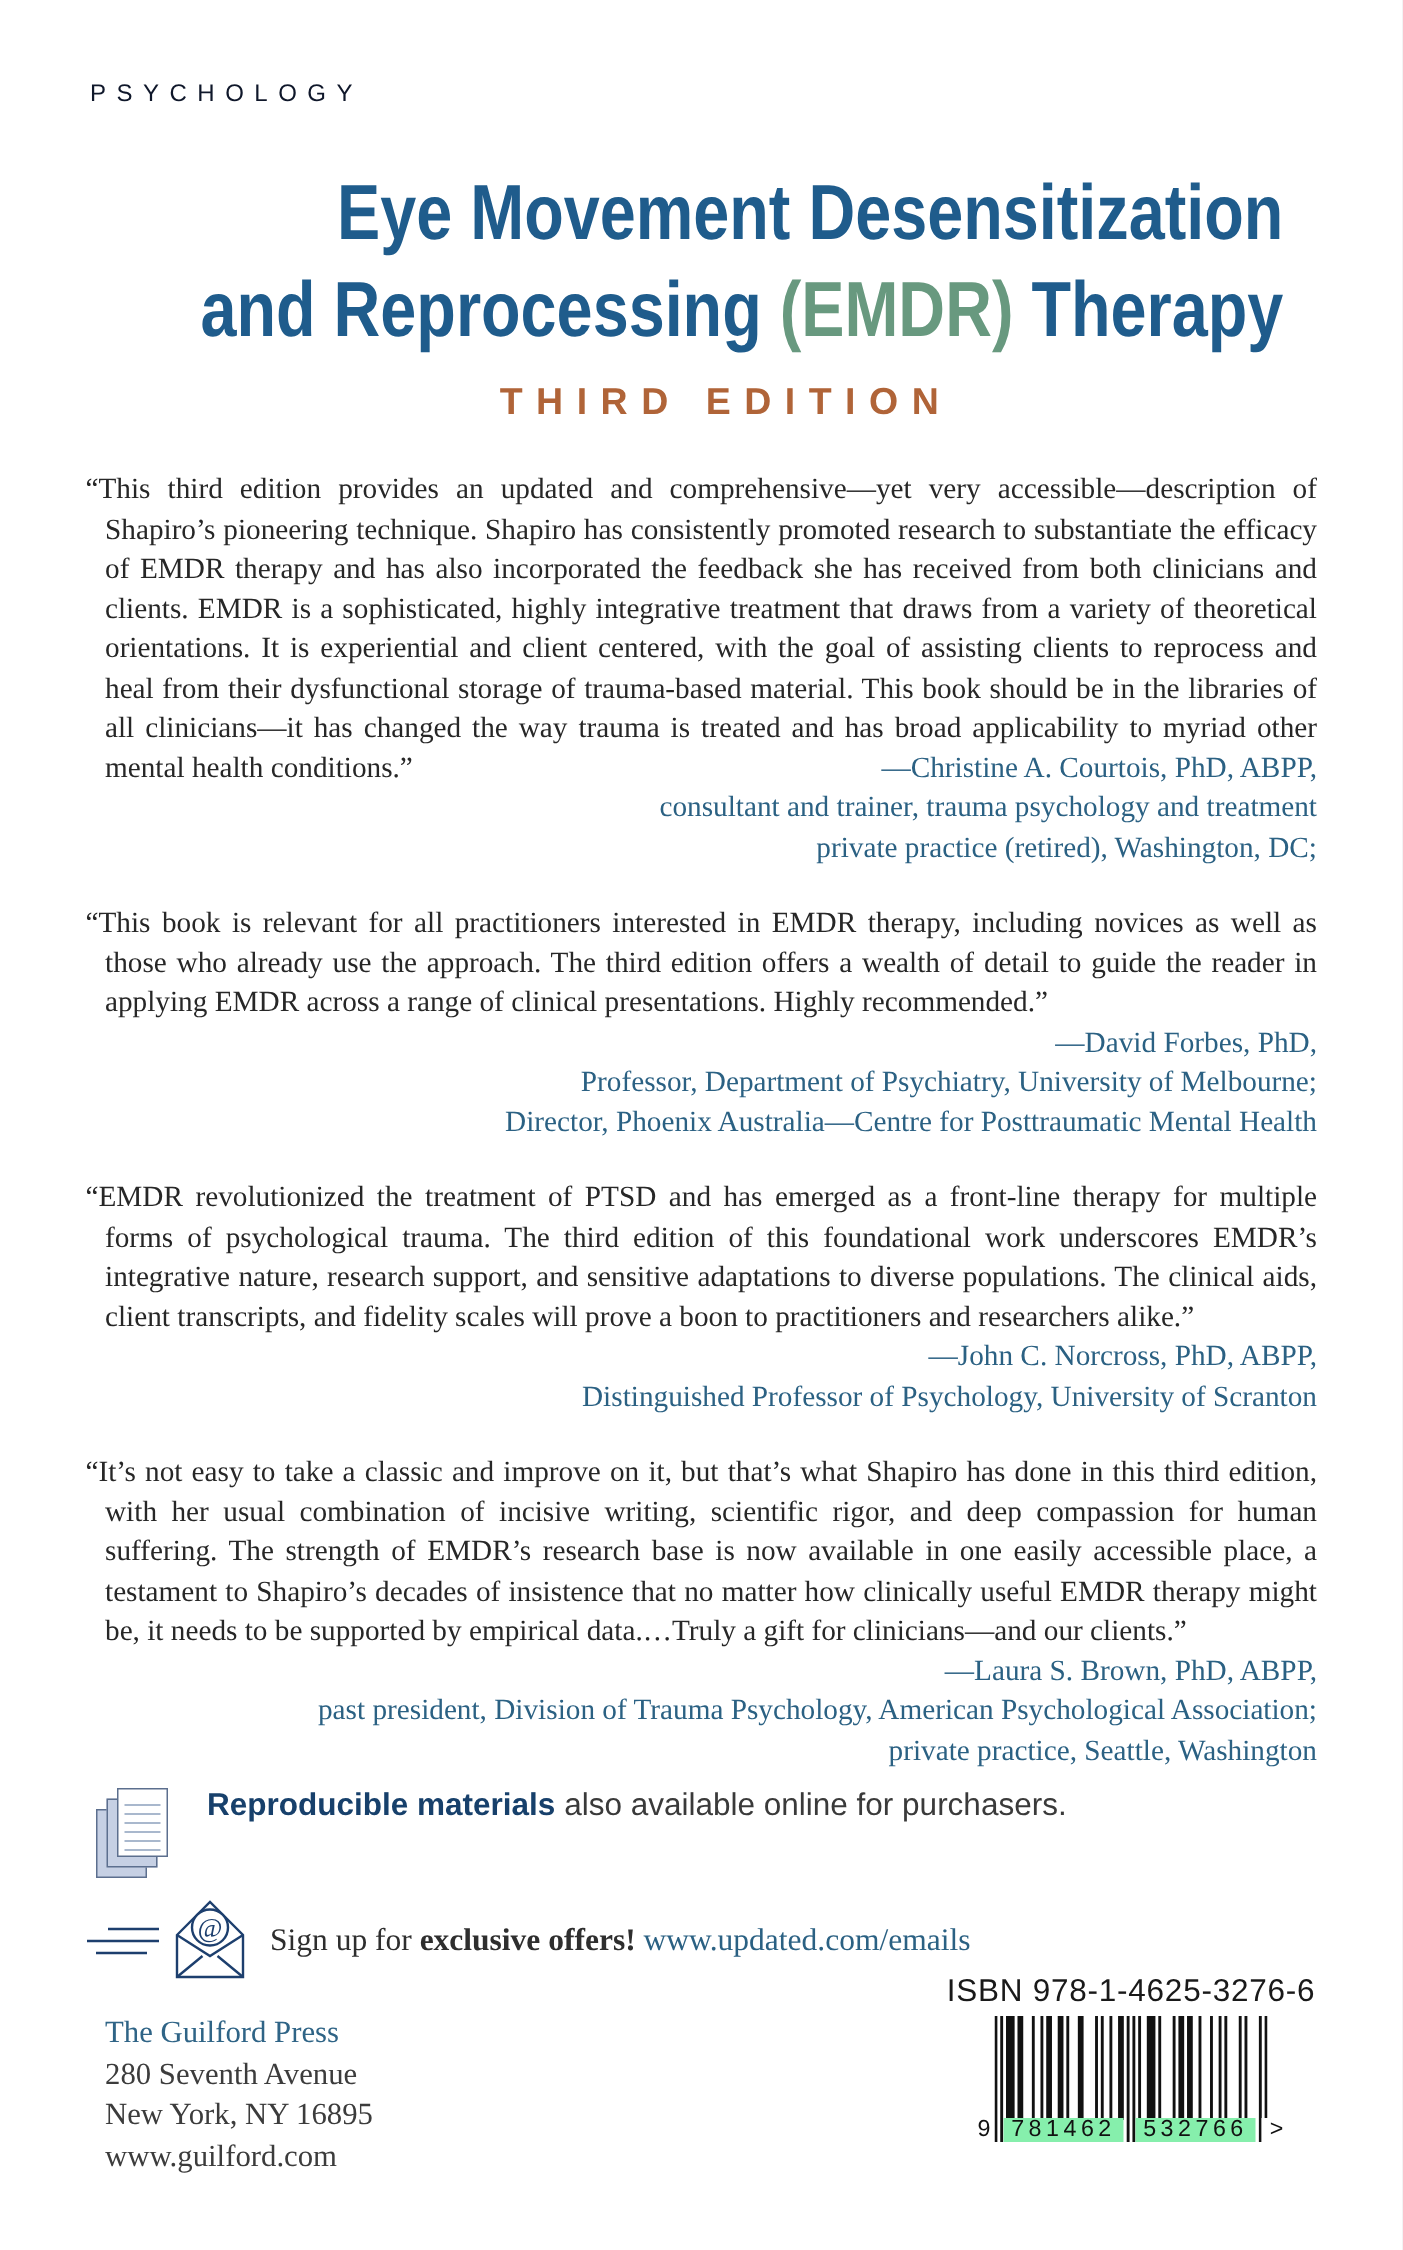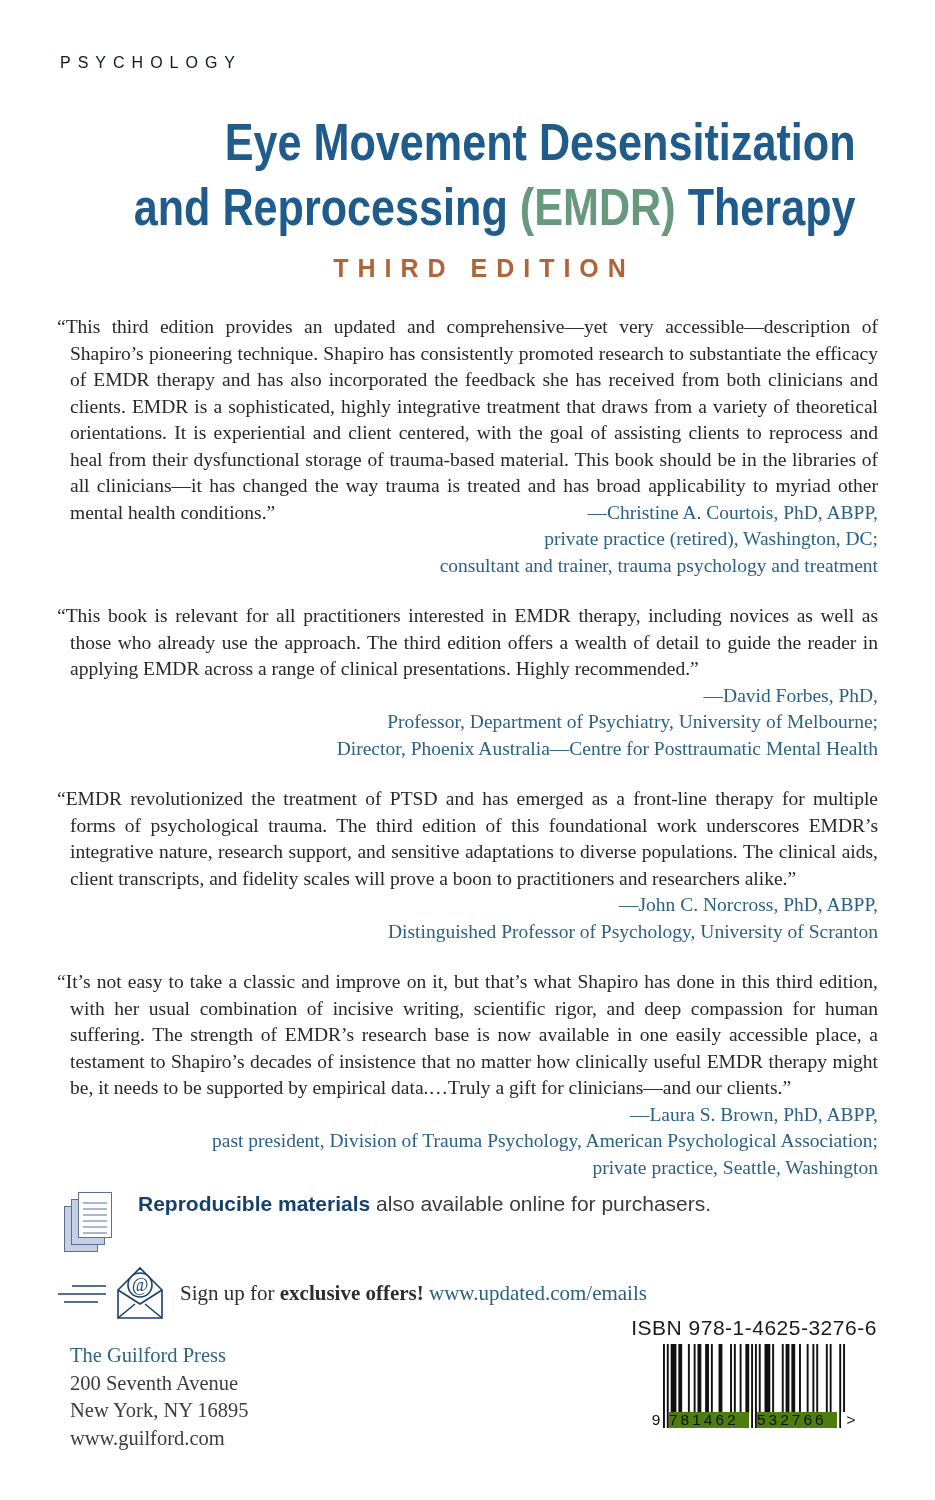--- a/index.html
+++ b/index.html
@@ -154,21 +154,21 @@
     position: relative;
     display: flex;
     align-items: flex-end;
     height: 16px;
     margin-top: -16px;
     font-size: 15.5px;
     line-height: 16px;
     color: #111;
   }
   .bc-d9 { width: 18px; text-align: center; }
-  .bc-g { flex: 1; margin: 0 4px; background: #4d7c0f; letter-spacing: 3px; text-align: left; }
+  .bc-g { flex: 1; margin: 0 4px; background: #86efac; letter-spacing: 3px; text-align: center; }
   .bc-gt { width: 20px; text-align: center; background: #fff; }
 
   svg .stroke { stroke: #1d3f6e; fill: none; stroke-width: 1.6; }
   svg .fillw { fill: #ffffff; }
 </style>
 </head>
 <body>
 
 <div class="cover">
 
@@ -180,22 +180,22 @@
   </div>
 
   <div class="edition">THIRD EDITION</div>
 
   <div class="quotes">
 
     <div class="quote">
       <div class="quote-text">“This third edition provides an updated and comprehensive—yet very accessible—description of Shapiro’s pioneering technique. Shapiro has consistently promoted research to substantiate the efficacy of EMDR therapy and has also incorporated the feedback she has received from both clinicians and clients. EMDR is a sophisticated, highly integrative treatment that draws from a variety of theoretical orientations. It is experiential and client centered, with the goal of assisting clients to reprocess and heal from their dysfunctional storage of trauma-based material. This book should be in the libraries of all clinicians—it has changed the way trauma is treated and has broad applicability to myriad other mental health conditions.”</div>
       <div class="quote-footer same-line">
         <div>—Christine A. Courtois, PhD, ABPP,</div>
+        <div>consultant and trainer, trauma psychology and treatment</div>
         <div>private practice (retired), Washington, DC;</div>
-        <div>consultant and trainer, trauma psychology and treatment</div>
       </div>
     </div>
 
     <div class="quote">
       <div class="quote-text">“This book is relevant for all practitioners interested in EMDR therapy, including novices as well as those who already use the approach. The third edition offers a wealth of detail to guide the reader in applying EMDR across a range of clinical presentations. Highly recommended.”</div>
       <div class="quote-footer">
         <div>—David Forbes, PhD,</div>
         <div>Professor, Department of Psychiatry, University of Melbourne;</div>
         <div>Director, Phoenix Australia—Centre for Posttraumatic Mental Health</div>
       </div>
@@ -242,21 +242,21 @@
         <path class="stroke" d="M62,56 L79,42 M106,56 L89,42"></path>
         <circle class="stroke fillw" cx="84" cy="23" r="12"></circle>
         <text x="84" y="29" text-anchor="middle" font-size="18" font-family="Liberation Serif, serif" font-style="italic" fill="#1d3f6e">@</text>
       </g>
     </svg>
     <div class="signup-text"><span>Sign up for </span><span class="bold">exclusive offers!</span><span class="url"> www.updated.com/emails</span></div>
   </div>
 
   <div class="publisher">
     <div class="publisher-name">The Guilford Press</div>
-    <div>200 Seventh Avenue</div>
+    <div>280 Seventh Avenue</div>
     <div>New York, NY 16895</div>
     <div>www.guilford.com</div>
   </div>
 
   <div class="isbn-block">
     <div class="isbn-label">ISBN 978-1-4625-3276-6</div>
     <div class="barcode-wrap">
       <svg id="barcode-svg" class="barcode-svg" viewBox="0 0 95 40" preserveAspectRatio="none" aria-hidden="true">
           <rect x="0" y="0" width="1" height="40" fill="#111"></rect>
           <rect x="2" y="0" width="1" height="40" fill="#111"></rect>

